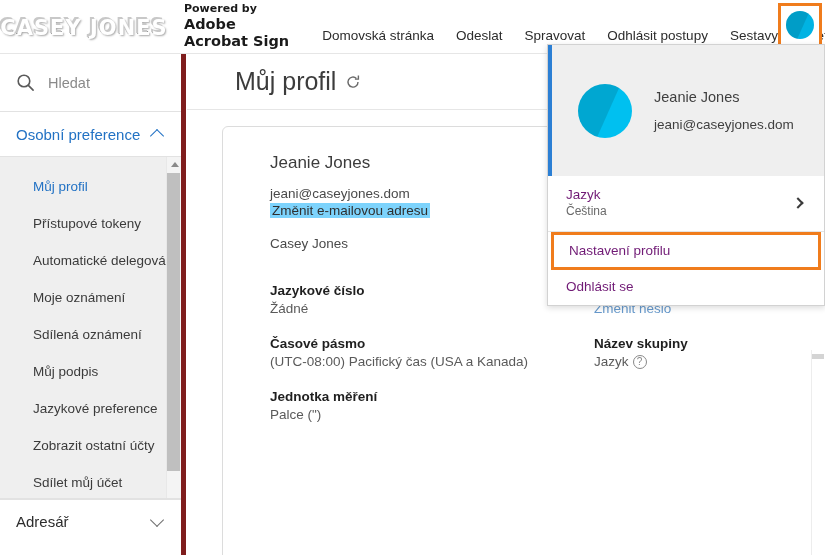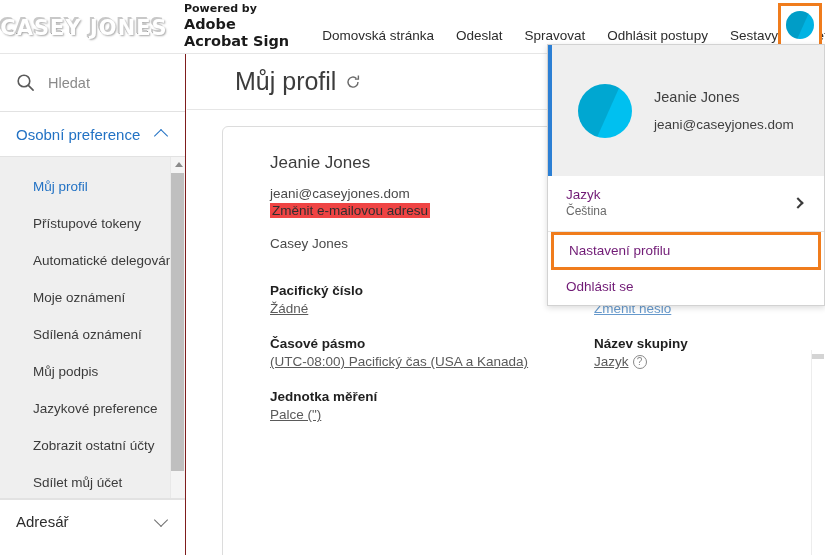--- a/index.html
+++ b/index.html
@@ -62,21 +62,21 @@
   .avatar-sm::after {
     content:""; position:absolute; left:-6px; top:-8px;
     width: 22px; height: 46px; background: rgba(0,0,0,.12);
     transform: rotate(24deg);
   }
 
   
   .sidebar {
     position: absolute; left: 0; top: 54px;
     width: 186px; height: 501px;
-    background: #ffffff; border-right: 1px solid #7f1d1d;
+    background: #ffffff; border-right: 5px solid #7f1d1d;
   }
   .search-box {
     height: 58px; border-bottom: 1px solid #e2e2e2;
     display: flex; align-items: center; padding: 0 16px;
     background: #fff;
   }
   .search-icon { width: 19px; height: 19px; flex: 0 0 19px; }
   .search-input {
     border: none; outline: none; margin-left: 11px;
     font-size: 14.5px; color: #6b6b6b; background: transparent;
@@ -152,34 +152,34 @@
     position: absolute; left: 35px; top: 72px;
     width: 640px; height: 430px;
     background: #fff; border: 1px solid #dcdcdc;
     border-radius: 6px 6px 0 0;
     padding: 26px 0 0 47px;
   }
   .pname { font-size: 17px; color: #3c3c3c; margin: 0 0 13px 0; font-weight: normal; }
   .pemail { font-size: 13.5px; color: #4a4a4a; margin: 0; }
   .plink {
     font-size: 13.5px; color: #2f2f2f; margin: 1px 0 0 0;
-    display: inline-block; background: #ef4444; cursor: pointer;
+    display: inline-block; background: #7dd3fc; cursor: pointer;
     padding: 0 2px;
   }
   .porg { font-size: 13.5px; color: #4a4a4a; margin: 17px 0 0 0; }
 
   .cols { display: flex; margin-top: 32px; }
   .col-l { width: 324px; }
   .col-r { width: 260px; }
   .fgroup { margin-bottom: 20px; }
   .flabel {
     font-size: 13.5px; color: #1f1f1f; font-weight: bold;
     margin: 0 0 3px 0; font-family: "Liberation Sans", sans-serif;
   }
-  .fvalue { font-size: 13.5px; color: #5a5a5a; margin: 0; text-decoration: underline; }
+  .fvalue { font-size: 13.5px; color: #5a5a5a; margin: 0; }
   .fvalue.link { color: #6699cc; cursor: pointer; }
   .help-sm {
     display: inline-flex; align-items: center; justify-content: center;
     width: 14px; height: 14px; border-radius: 50%;
     border: 1.2px solid #888; color: #888; font-size: 10px;
     margin-left: 4px; vertical-align: 1px; cursor: pointer;
   }
   .btn-edit {
     margin-top: 8px; display: inline-block;
     border: 1.5px solid #2272c4; color: #2272c4; background: #fff;
@@ -324,21 +324,21 @@
 
     <div class="card">
       <h2 class="pname">Jeanie Jones</h2>
       <p class="pemail">jeani@caseyjones.dom</p>
       <a class="plink">Změnit e-mailovou adresu</a>
       <p class="porg">Casey Jones</p>
 
       <div class="cols">
         <div class="col-l">
           <div class="fgroup">
-            <p class="flabel">Pacifický číslo</p>
+            <p class="flabel">Jazykové číslo</p>
             <p class="fvalue">Žádné</p>
           </div>
           <div class="fgroup">
             <p class="flabel">Časové pásmo</p>
             <p class="fvalue">(UTC-08:00) Pacifický čas (USA a Kanada)</p>
           </div>
           <div class="fgroup">
             <p class="flabel">Jednotka měření</p>
             <p class="fvalue">Palce (")</p>
           </div>

